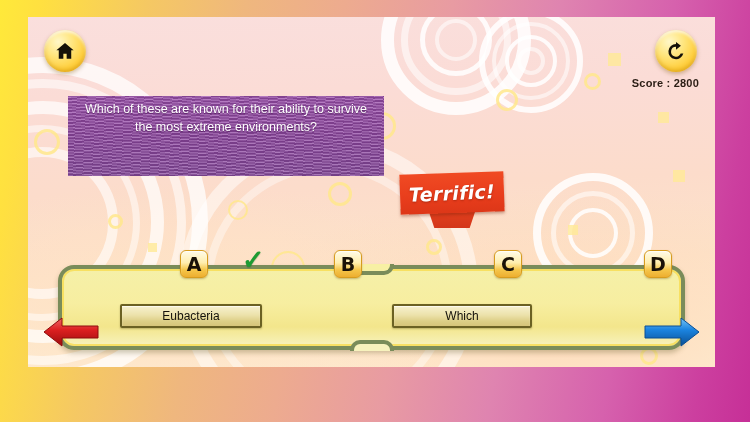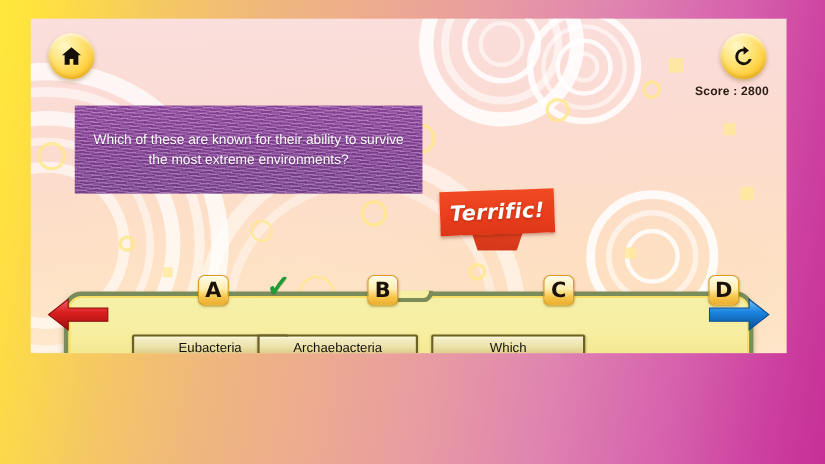--- a/index.html
+++ b/index.html
@@ -14,21 +14,21 @@
     position:relative; width:750px; height:422px;
     background:linear-gradient(100deg,
         #ffe93a 0%, #ffe040 5%, #f5c863 18%, #efb77e 30%,
         #edab8f 42%, #e89ba2 55%, #df84b0 68%, #d661ad 82%,
         #cc3f9f 93%, #c62f97 100%);
   }
 
   
   #stage {
     position:absolute; left:28px; top:17px;
-    width:687px; height:304px;
+    width:687px; height:350px;
     overflow:hidden;
     background:
       radial-gradient(ellipse 60% 55% at 22% 85%, rgba(255,226,196,.95) 0%, rgba(255,226,196,0) 70%),
       radial-gradient(ellipse 70% 60% at 78% 92%, rgba(255,219,186,.85) 0%, rgba(255,219,186,0) 72%),
       linear-gradient(178deg, #fadfdd 0%, #fbdcd6 22%, #fcdccb 48%, #fde2c9 70%, #fdeacf 88%, #fdf0d8 100%);
   }
 
   
   .ring {
     position:absolute; border-radius:50%;
@@ -74,21 +74,21 @@
     position:absolute; left:40px; top:79px;
     width:316px; height:80px;
     background:
       repeating-linear-gradient(6deg,
         rgba(255,255,255,.17) 0px, rgba(255,255,255,.17) 1px,
         rgba(0,0,0,.10) 1px, rgba(0,0,0,.10) 3px),
       repeating-linear-gradient(-7deg,
         rgba(255,255,255,.10) 0px, rgba(255,255,255,.10) 2px,
         rgba(0,0,0,.07) 2px, rgba(0,0,0,.07) 4px),
       linear-gradient(180deg, #9d4fae 0%, #9148a4 50%, #8a4ba0 100%);
-    display:flex; align-items:center; justify-content:center;
+    display:flex; align-items:flex-start; justify-content:center;
     padding:4px 14px;
   }
   #question-text {
     color:#ffffff; font-size:12.5px; line-height:1.45;
     text-align:center; text-shadow:0 1px 1px rgba(60,10,70,.6);
   }
 
   
   #feedback {
     position:absolute; left:372px; top:156px; width:104px; height:55px;
@@ -255,21 +255,20 @@
       <div id="answers-notch-b"></div>
 
       <div class="answer-col" style="left:18px;width:142px;">
         <div class="letter-badge" style="left:100px;">A</div>
         <div class="answer-btn" style="left:0;width:142px;margin-left:40px;">Eubacteria</div>
       </div>
 
       <div class="answer-col" style="left:172px;width:146px;">
         <div class="check-mark">✓</div>
         <div class="letter-badge" style="left:100px;">B</div>
-        <div class="answer-btn" style="left:0;width:146px;">Archaebacteria</div>
       </div>
 
       <div class="answer-col" style="left:330px;width:140px;">
         <div class="letter-badge" style="left:102px;">C</div>
         <div class="answer-btn" style="left:0;width:140px;">Which</div>
       </div>
 
       <div class="answer-col" style="left:480px;width:140px;">
         <div class="letter-badge" style="left:102px;">D</div>
       </div>

